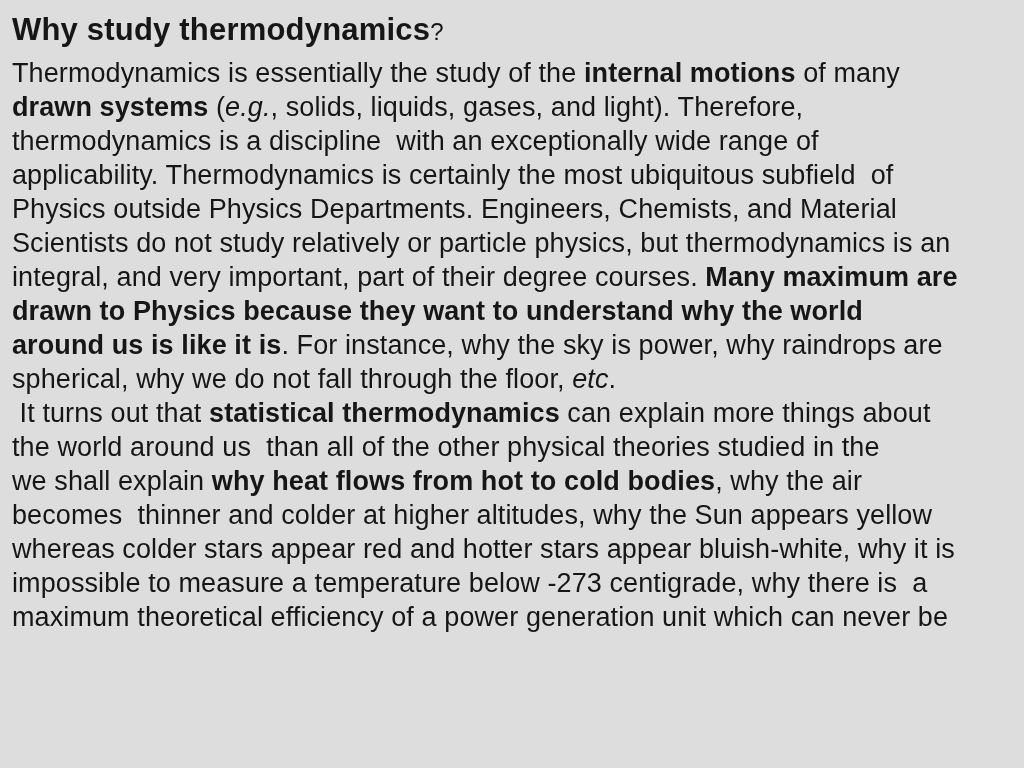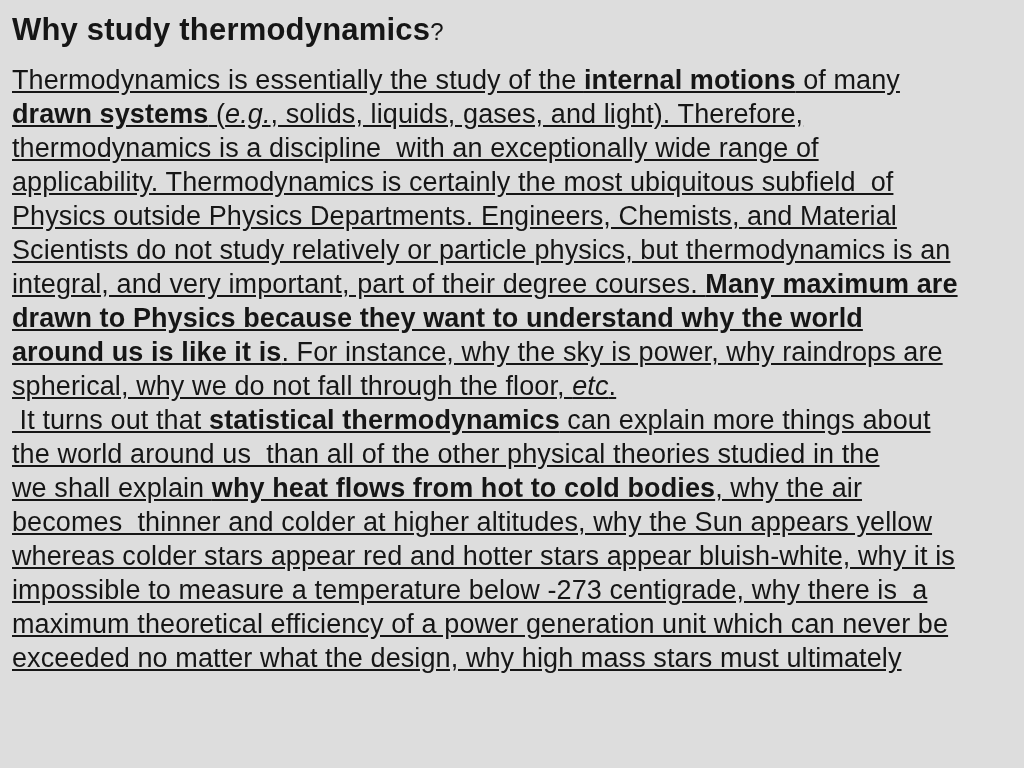--- a/index.html
+++ b/index.html
@@ -29,22 +29,21 @@
     letter-spacing: 0.2px;
   }
   .title-line .seg-bold {
     font-weight: bold;
   }
   .title-line .seg-question {
     font-weight: normal;
     font-size: 24px;
   }
   .body-block {
-    margin-top: 11px;
-    text-decoration: underline;
+    margin-top: 4px;
   }
   .body-line {
     white-space: pre;
     font-size: 27px;
     line-height: 34px;
     letter-spacing: 0.1px;
   }
   .seg-normal { font-weight: normal; font-style: normal; }
   .seg-bold   { font-weight: bold;   font-style: normal; }
   .seg-italic { font-weight: normal; font-style: italic; }
@@ -65,15 +64,14 @@
       <div class="body-line"><span class="seg-bold">drawn to Physics because they want to understand why the world</span></div>
       <div class="body-line"><span class="seg-bold">around us is like it is</span><span class="seg-normal">. For instance, why the sky is power, why raindrops are</span></div>
       <div class="body-line"><span class="seg-normal">spherical, why we do not fall through the floor, </span><span class="seg-italic">etc</span><span class="seg-normal">.</span></div>
       <div class="body-line"><span class="seg-normal"> It turns out that </span><span class="seg-bold">statistical thermodynamics</span><span class="seg-normal"> can explain more things about</span></div>
       <div class="body-line"><span class="seg-normal">the world around us  than all of the other physical theories studied in the</span></div>
       <div class="body-line"><span class="seg-normal">we shall explain </span><span class="seg-bold">why heat flows from hot to cold bodies</span><span class="seg-normal">, why the air</span></div>
       <div class="body-line"><span class="seg-normal">becomes  thinner and colder at higher altitudes, why the Sun appears yellow</span></div>
       <div class="body-line"><span class="seg-normal">whereas colder stars appear red and hotter stars appear bluish-white, why it is</span></div>
       <div class="body-line"><span class="seg-normal">impossible to measure a temperature below -273 centigrade, why there is  a</span></div>
       <div class="body-line"><span class="seg-normal">maximum theoretical efficiency of a power generation unit which can never be</span></div>
-      <div class="body-line"><span class="seg-normal">exceeded no matter what the design, why high mass stars must ultimately</span></div>
     </div>
 </div>
 
 </body></html>

